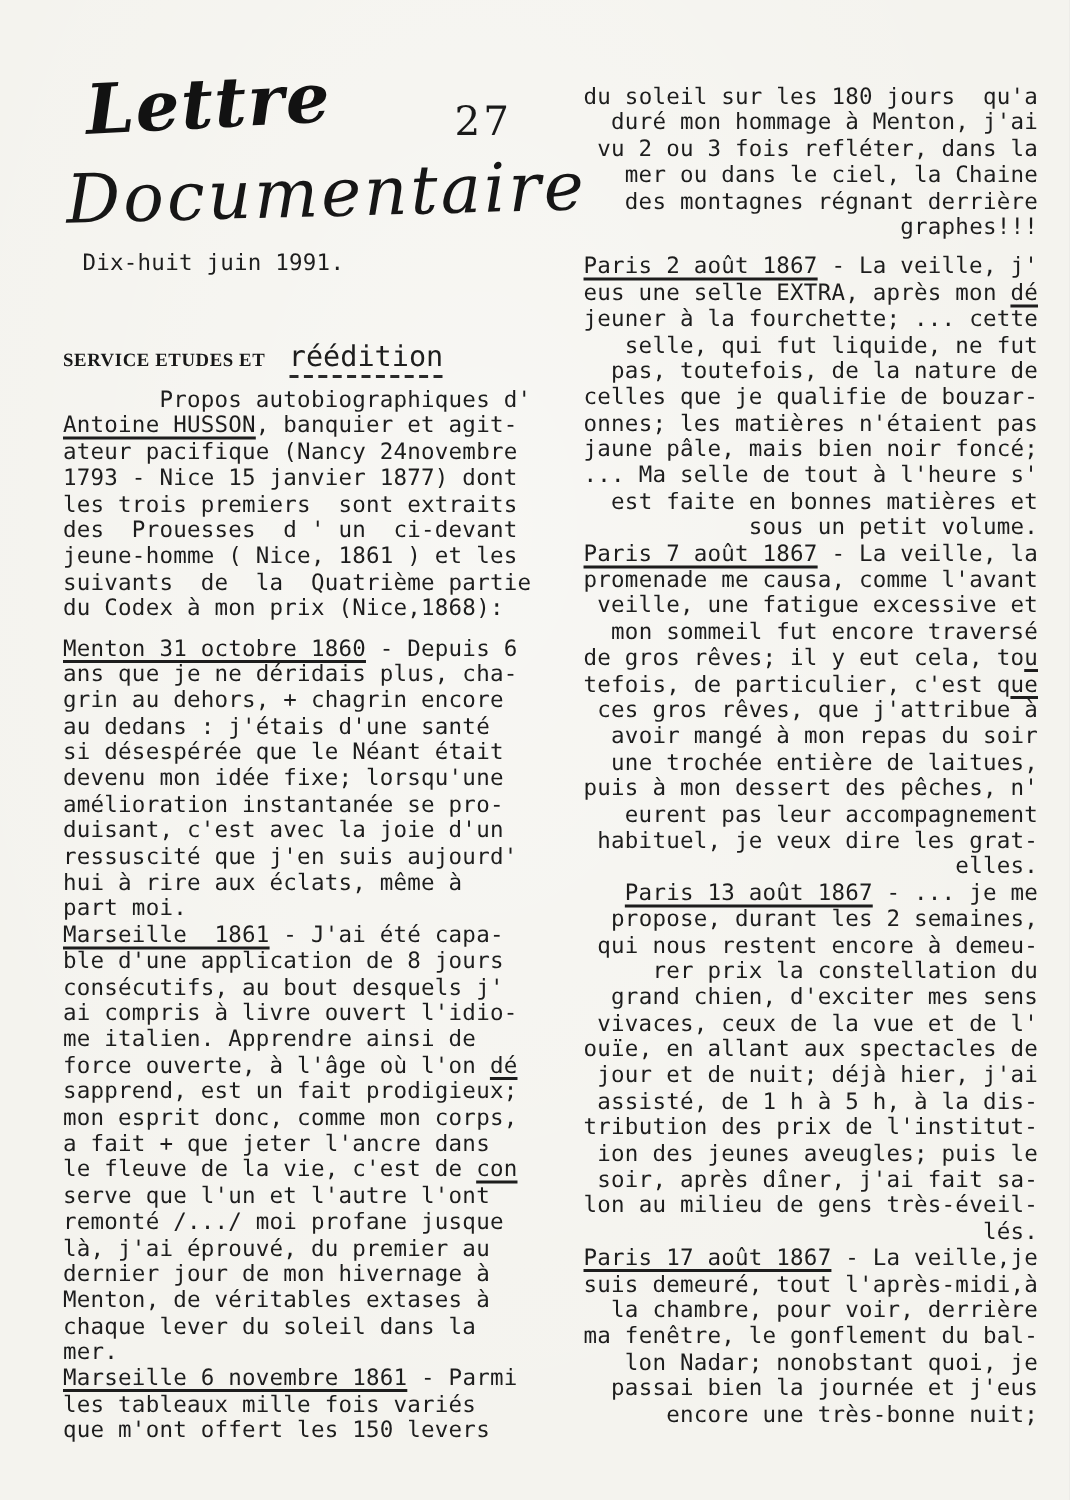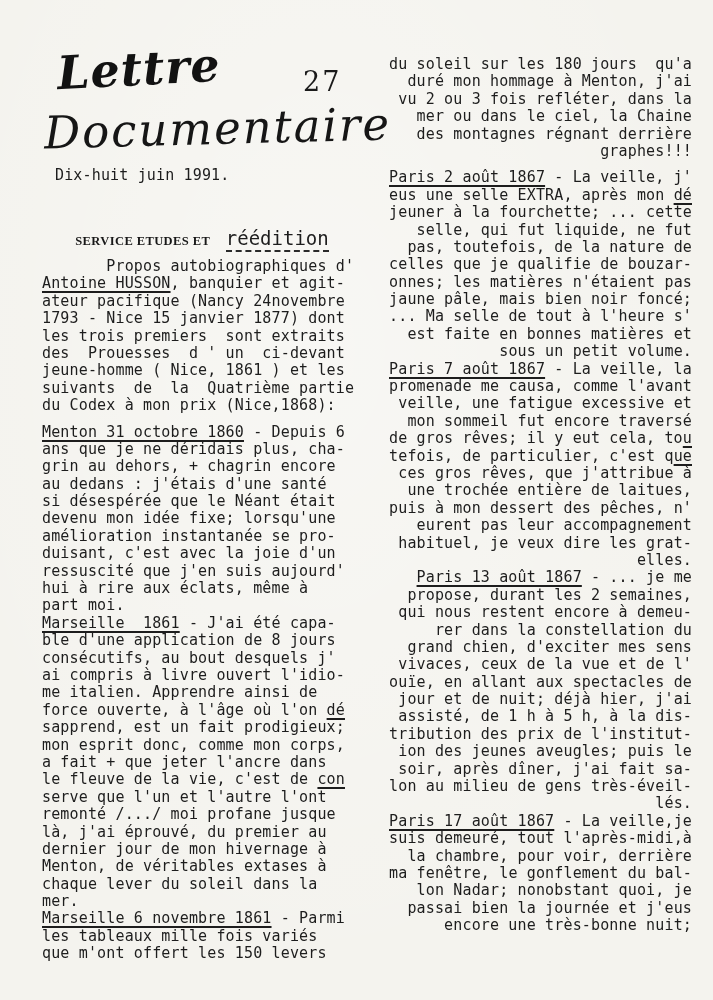--- a/index.html
+++ b/index.html
@@ -37,21 +37,21 @@
     font-weight: normal; font-size: 27px; letter-spacing: 2px;
     color: #1a1a1a;
   }
   .date-line {
     position: absolute; left: 55px; top: 166px;
     font-size: 15px; letter-spacing: 0.15px; text-align: right;
   }
   
   .kicker {
     position: absolute; left: 42px; top: 227px; width: 320px;
-    text-align: center; white-space: nowrap;
+    white-space: nowrap;
   }
   .kicker-caps {
     font-family: "Liberation Serif", "DejaVu Serif", serif;
     font-weight: bold; font-size: 12.5px; letter-spacing: 0.4px;
     color: #181818;
   }
   .kicker-emph {
     font-size: 19px; margin-left: 6px;
     border-bottom: 2px dashed #2a2a2a; padding-bottom: 1px;
   }
@@ -166,31 +166,32 @@
         <div class="line">sous un petit volume.</div>
       </div>
       <div class="section">
         <div class="line"><span class="u">Paris 7 août 1867</span> - La veille, la</div>
         <div class="line">promenade me causa, comme l'avant</div>
         <div class="line">veille, une fatigue excessive et</div>
         <div class="line">mon sommeil fut encore traversé</div>
         <div class="line">de gros rêves; il y eut cela, to<span class="u">u</span></div>
         <div class="line">tefois, de particulier, c'est q<span class="u">ue</span></div>
         <div class="line">ces gros rêves, que j'attribue à</div>
+        <div class="line">avoir mangé à mon repas du soir</div>
         <div class="line">une trochée entière de laitues,</div>
         <div class="line">puis à mon dessert des pêches, n'</div>
         <div class="line">eurent pas leur accompagnement</div>
         <div class="line">habituel, je veux dire les grat-</div>
         <div class="line">elles.</div>
       </div>
       <div class="section">
         <div class="line"><span class="u">Paris 13 août 1867</span> - ... je me</div>
         <div class="line">propose, durant les 2 semaines,</div>
         <div class="line">qui nous restent encore à demeu-</div>
-        <div class="line">rer dans la constellation du</div>
+        <div class="line">rer prix la constellation du</div>
         <div class="line">grand chien, d'exciter mes sens</div>
         <div class="line">vivaces, ceux de la vue et de l'</div>
         <div class="line">ouïe, en allant aux spectacles de</div>
         <div class="line">jour et de nuit; déjà hier, j'ai</div>
         <div class="line">assisté, de 1 h à 5 h, à la dis-</div>
         <div class="line">tribution des prix de l'institut-</div>
         <div class="line">ion des jeunes aveugles; puis le</div>
         <div class="line">soir, après dîner, j'ai fait sa-</div>
         <div class="line">lon au milieu de gens très-éveil-</div>
         <div class="line">lés.</div>

